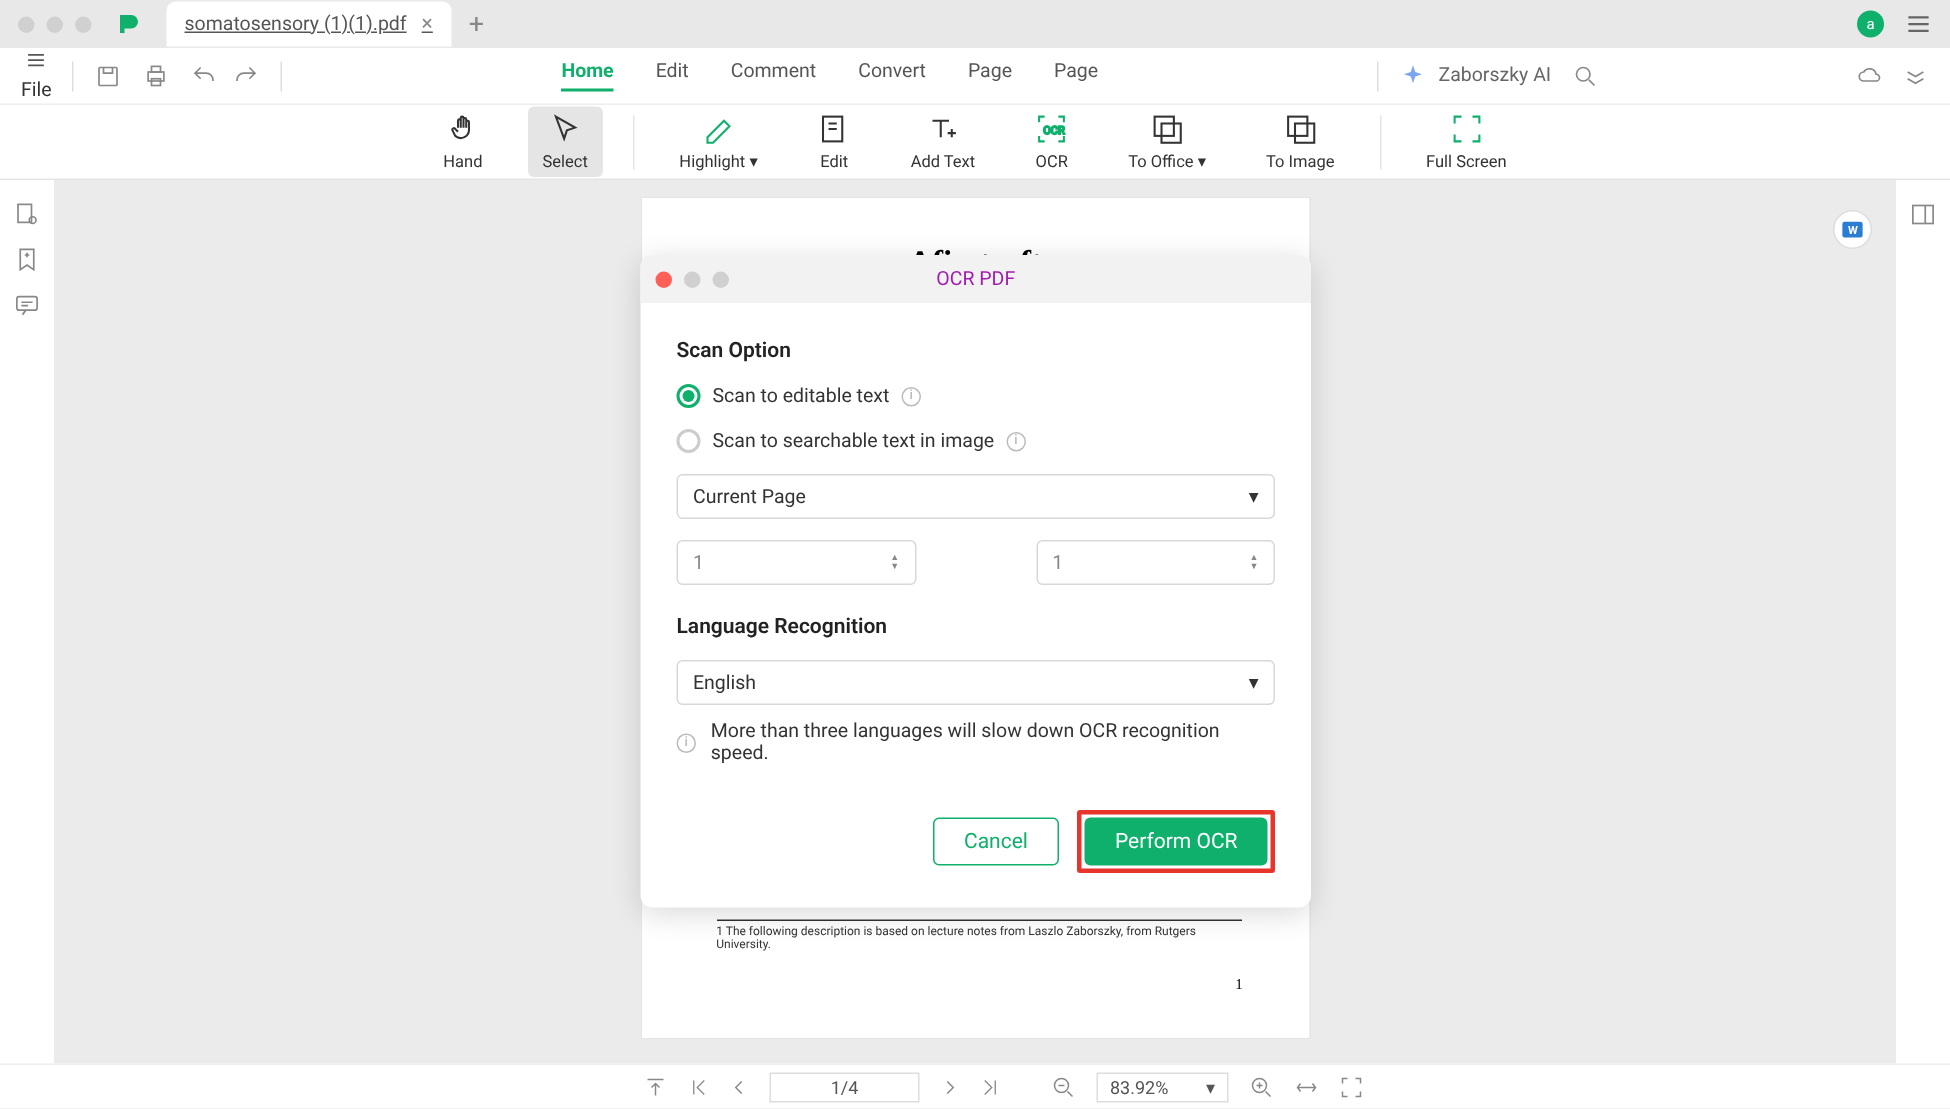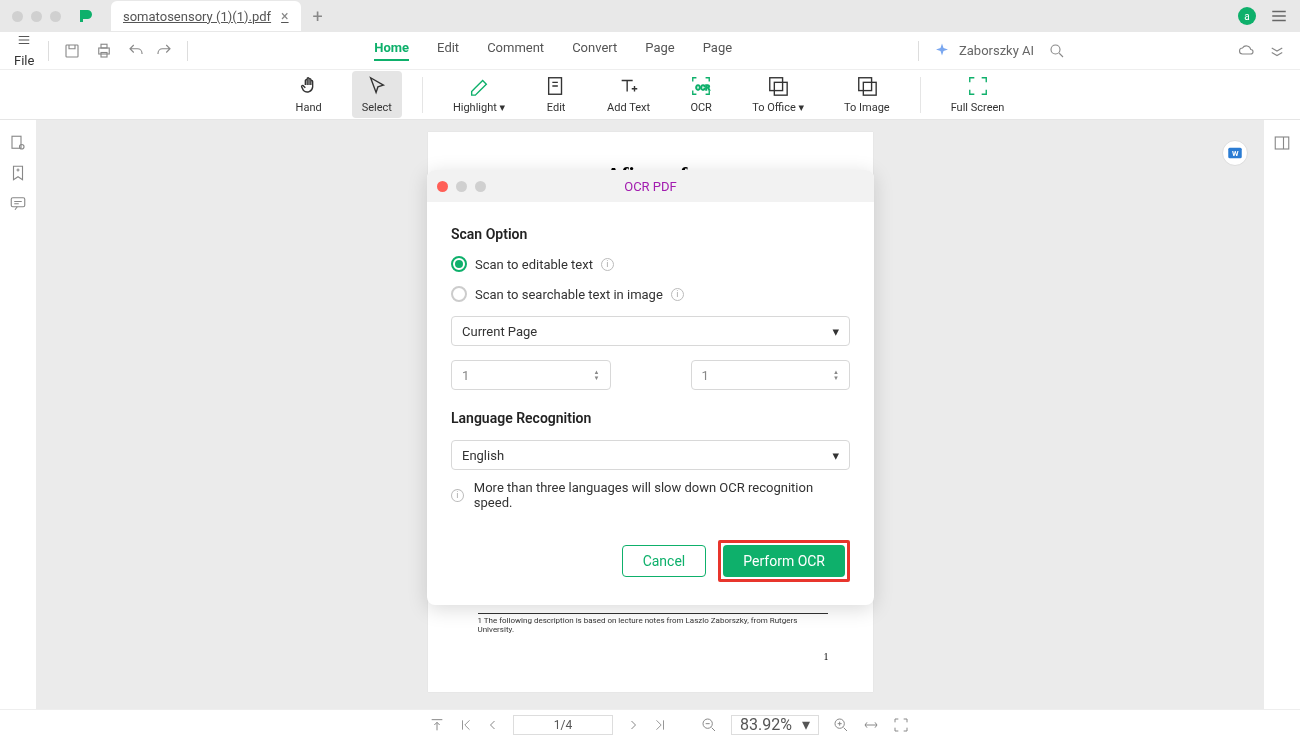--- a/index.html
+++ b/index.html
@@ -64,21 +64,21 @@
 .warn-row { display: flex; align-items: center; gap: 10px; font-size: 13px; color: #333; margin-top: -4px; }
 .dialog-actions { display: flex; justify-content: flex-end; gap: 12px; margin-top: 30px; align-items: center; }
 .btn { height: 32px; padding: 0 20px; border-radius: 4px; font-size: 14px; cursor: pointer; display: flex; align-items: center; }
 .btn-cancel { border: 1px solid #0eb06b; color: #0eb06b; background: #fff; }
 .btn-primary { background: #0eb06b; color: #fff; border: none; }
 .highlight-box { border: 3px solid #e8352c; padding: 2px; border-radius: 2px; }
 
 
 .statusbar { position: absolute; bottom: 0; left: 0; right: 0; height: 30px; background: #fff; border-top: 1px solid #eee; display: flex; align-items: center; justify-content: center; gap: 14px; padding-left: 38px; }
 .pager { width: 100px; height: 20px; border: 1px solid #ddd; display: flex; align-items: center; justify-content: center; font-size: 12px; color: #555; }
-.zoom-select { width: 88px; height: 20px; border: 1px solid #ddd; display: flex; align-items: center; justify-content: space-between; padding: 0 8px; font-size: 16px; color: #555; }
+.zoom-select { width: 88px; height: 20px; border: 1px solid #ddd; display: flex; align-items: center; justify-content: space-between; padding: 0 8px; font-size: 12px; color: #555; }
 .sb-icon { color: #888; cursor: pointer; }
 </style>
 </head>
 <body>
 
 <div class="titlebar">
   <div class="traffic-lights">
     <div class="tl"></div>
     <div class="tl"></div>
     <div class="tl"></div>

